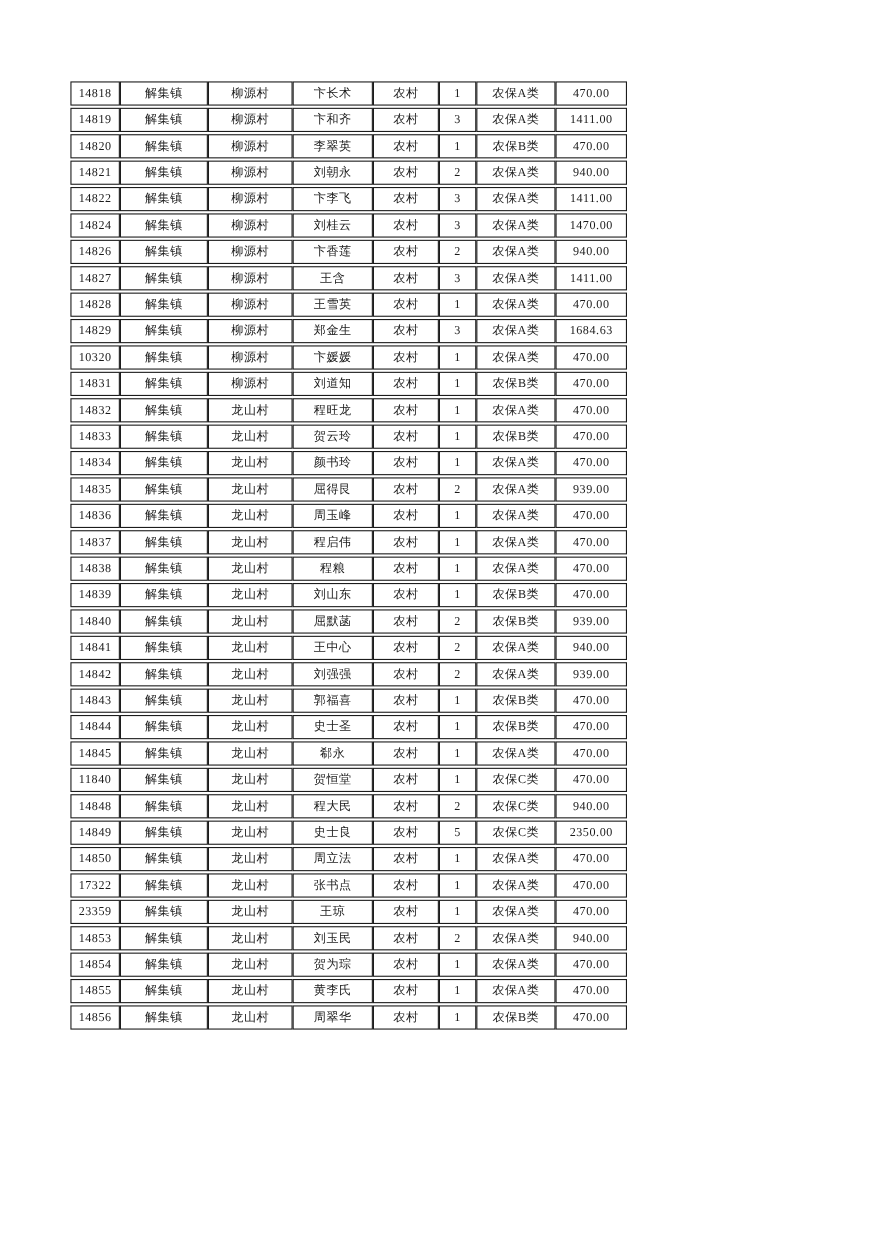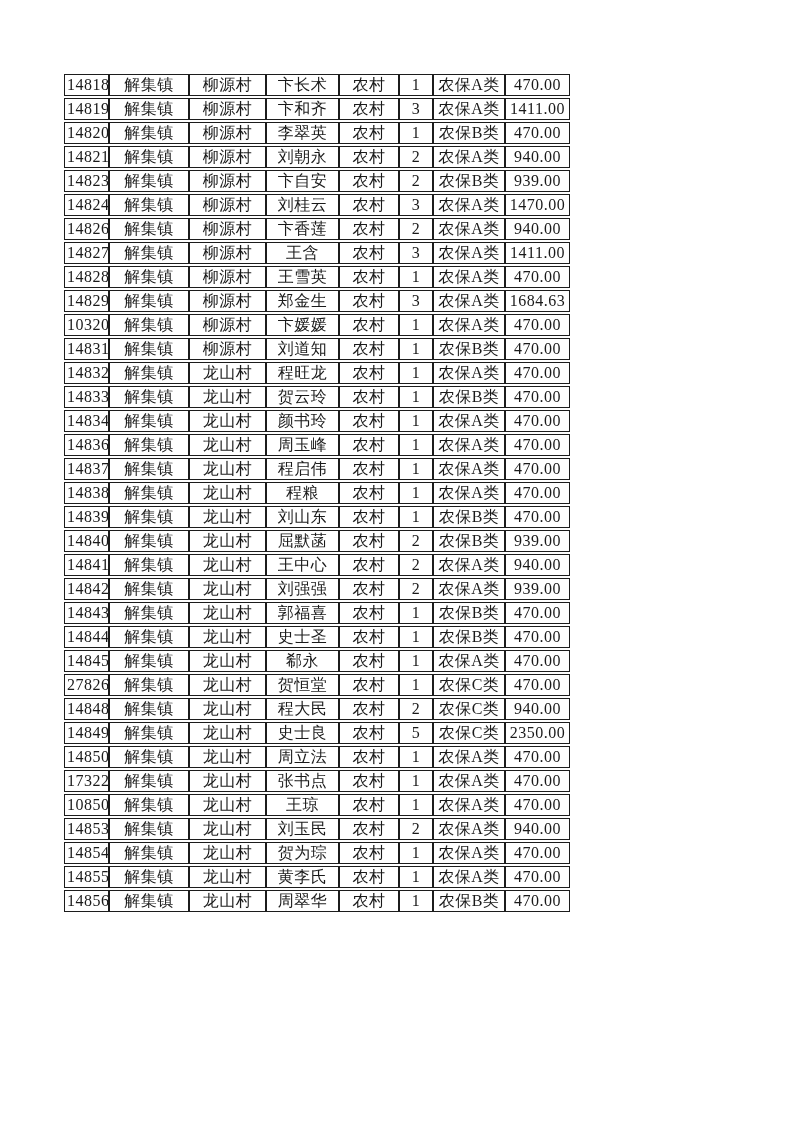--- a/index.html
+++ b/index.html
@@ -17,21 +17,21 @@
     color: #1a1a1a;
   }
   table.records {
     position: absolute;
     left: 64px;
     top: 72px;
     width: 506px;
     table-layout: fixed;
     border-collapse: separate;
     border-spacing: 0 2px;
-    font-size: 16px;
+    font-size: 11px;
   }
   table.records td {
     border: 1px solid #1c1c1c;
     height: 20px;
     line-height: 20px;
     padding: 0 2px;
     text-align: center;
     vertical-align: middle;
     white-space: nowrap;
     overflow: hidden;
@@ -89,200 +89,210 @@
           <td class="c-id">14821</td>
           <td class="c-town">解集镇</td>
           <td class="c-village">柳源村</td>
           <td class="c-name">刘朝永</td>
           <td class="c-area_type">农村</td>
           <td class="c-count">2</td>
           <td class="c-category">农保A类</td>
           <td class="c-amount">940.00</td>
         </tr>
         <tr>
-          <td class="c-id">14823</td>
-          <td class="c-town">解集镇</td>
-          <td class="c-village">柳源村</td>
-          <td class="c-name">卞自安</td>
-          <td class="c-area_type">农村</td>
-          <td class="c-count">2</td>
-          <td class="c-category">农保B类</td>
+          <td class="c-id">14822</td>
+          <td class="c-town">解集镇</td>
+          <td class="c-village">柳源村</td>
+          <td class="c-name">卞李飞</td>
+          <td class="c-area_type">农村</td>
+          <td class="c-count">3</td>
+          <td class="c-category">农保A类</td>
+          <td class="c-amount">1411.00</td>
+        </tr>
+        <tr>
+          <td class="c-id">14824</td>
+          <td class="c-town">解集镇</td>
+          <td class="c-village">柳源村</td>
+          <td class="c-name">刘桂云</td>
+          <td class="c-area_type">农村</td>
+          <td class="c-count">3</td>
+          <td class="c-category">农保A类</td>
+          <td class="c-amount">1470.00</td>
+        </tr>
+        <tr>
+          <td class="c-id">14826</td>
+          <td class="c-town">解集镇</td>
+          <td class="c-village">柳源村</td>
+          <td class="c-name">卞香莲</td>
+          <td class="c-area_type">农村</td>
+          <td class="c-count">2</td>
+          <td class="c-category">农保A类</td>
+          <td class="c-amount">940.00</td>
+        </tr>
+        <tr>
+          <td class="c-id">14827</td>
+          <td class="c-town">解集镇</td>
+          <td class="c-village">柳源村</td>
+          <td class="c-name">王含</td>
+          <td class="c-area_type">农村</td>
+          <td class="c-count">3</td>
+          <td class="c-category">农保A类</td>
+          <td class="c-amount">1411.00</td>
+        </tr>
+        <tr>
+          <td class="c-id">14828</td>
+          <td class="c-town">解集镇</td>
+          <td class="c-village">柳源村</td>
+          <td class="c-name">王雪英</td>
+          <td class="c-area_type">农村</td>
+          <td class="c-count">1</td>
+          <td class="c-category">农保A类</td>
+          <td class="c-amount">470.00</td>
+        </tr>
+        <tr>
+          <td class="c-id">14829</td>
+          <td class="c-town">解集镇</td>
+          <td class="c-village">柳源村</td>
+          <td class="c-name">郑金生</td>
+          <td class="c-area_type">农村</td>
+          <td class="c-count">3</td>
+          <td class="c-category">农保A类</td>
+          <td class="c-amount">1684.63</td>
+        </tr>
+        <tr>
+          <td class="c-id">10320</td>
+          <td class="c-town">解集镇</td>
+          <td class="c-village">柳源村</td>
+          <td class="c-name">卞媛媛</td>
+          <td class="c-area_type">农村</td>
+          <td class="c-count">1</td>
+          <td class="c-category">农保A类</td>
+          <td class="c-amount">470.00</td>
+        </tr>
+        <tr>
+          <td class="c-id">14831</td>
+          <td class="c-town">解集镇</td>
+          <td class="c-village">柳源村</td>
+          <td class="c-name">刘道知</td>
+          <td class="c-area_type">农村</td>
+          <td class="c-count">1</td>
+          <td class="c-category">农保B类</td>
+          <td class="c-amount">470.00</td>
+        </tr>
+        <tr>
+          <td class="c-id">14832</td>
+          <td class="c-town">解集镇</td>
+          <td class="c-village">龙山村</td>
+          <td class="c-name">程旺龙</td>
+          <td class="c-area_type">农村</td>
+          <td class="c-count">1</td>
+          <td class="c-category">农保A类</td>
+          <td class="c-amount">470.00</td>
+        </tr>
+        <tr>
+          <td class="c-id">14833</td>
+          <td class="c-town">解集镇</td>
+          <td class="c-village">龙山村</td>
+          <td class="c-name">贺云玲</td>
+          <td class="c-area_type">农村</td>
+          <td class="c-count">1</td>
+          <td class="c-category">农保B类</td>
+          <td class="c-amount">470.00</td>
+        </tr>
+        <tr>
+          <td class="c-id">14834</td>
+          <td class="c-town">解集镇</td>
+          <td class="c-village">龙山村</td>
+          <td class="c-name">颜书玲</td>
+          <td class="c-area_type">农村</td>
+          <td class="c-count">1</td>
+          <td class="c-category">农保A类</td>
+          <td class="c-amount">470.00</td>
+        </tr>
+        <tr>
+          <td class="c-id">14835</td>
+          <td class="c-town">解集镇</td>
+          <td class="c-village">龙山村</td>
+          <td class="c-name">屈得艮</td>
+          <td class="c-area_type">农村</td>
+          <td class="c-count">2</td>
+          <td class="c-category">农保A类</td>
           <td class="c-amount">939.00</td>
         </tr>
         <tr>
-          <td class="c-id">14824</td>
-          <td class="c-town">解集镇</td>
-          <td class="c-village">柳源村</td>
-          <td class="c-name">刘桂云</td>
-          <td class="c-area_type">农村</td>
-          <td class="c-count">3</td>
-          <td class="c-category">农保A类</td>
-          <td class="c-amount">1470.00</td>
-        </tr>
-        <tr>
-          <td class="c-id">14826</td>
-          <td class="c-town">解集镇</td>
-          <td class="c-village">柳源村</td>
-          <td class="c-name">卞香莲</td>
+          <td class="c-id">14836</td>
+          <td class="c-town">解集镇</td>
+          <td class="c-village">龙山村</td>
+          <td class="c-name">周玉峰</td>
+          <td class="c-area_type">农村</td>
+          <td class="c-count">1</td>
+          <td class="c-category">农保A类</td>
+          <td class="c-amount">470.00</td>
+        </tr>
+        <tr>
+          <td class="c-id">14837</td>
+          <td class="c-town">解集镇</td>
+          <td class="c-village">龙山村</td>
+          <td class="c-name">程启伟</td>
+          <td class="c-area_type">农村</td>
+          <td class="c-count">1</td>
+          <td class="c-category">农保A类</td>
+          <td class="c-amount">470.00</td>
+        </tr>
+        <tr>
+          <td class="c-id">14838</td>
+          <td class="c-town">解集镇</td>
+          <td class="c-village">龙山村</td>
+          <td class="c-name">程粮</td>
+          <td class="c-area_type">农村</td>
+          <td class="c-count">1</td>
+          <td class="c-category">农保A类</td>
+          <td class="c-amount">470.00</td>
+        </tr>
+        <tr>
+          <td class="c-id">14839</td>
+          <td class="c-town">解集镇</td>
+          <td class="c-village">龙山村</td>
+          <td class="c-name">刘山东</td>
+          <td class="c-area_type">农村</td>
+          <td class="c-count">1</td>
+          <td class="c-category">农保B类</td>
+          <td class="c-amount">470.00</td>
+        </tr>
+        <tr>
+          <td class="c-id">14840</td>
+          <td class="c-town">解集镇</td>
+          <td class="c-village">龙山村</td>
+          <td class="c-name">屈默菡</td>
+          <td class="c-area_type">农村</td>
+          <td class="c-count">2</td>
+          <td class="c-category">农保B类</td>
+          <td class="c-amount">939.00</td>
+        </tr>
+        <tr>
+          <td class="c-id">14841</td>
+          <td class="c-town">解集镇</td>
+          <td class="c-village">龙山村</td>
+          <td class="c-name">王中心</td>
           <td class="c-area_type">农村</td>
           <td class="c-count">2</td>
           <td class="c-category">农保A类</td>
           <td class="c-amount">940.00</td>
         </tr>
         <tr>
-          <td class="c-id">14827</td>
-          <td class="c-town">解集镇</td>
-          <td class="c-village">柳源村</td>
-          <td class="c-name">王含</td>
-          <td class="c-area_type">农村</td>
-          <td class="c-count">3</td>
-          <td class="c-category">农保A类</td>
-          <td class="c-amount">1411.00</td>
-        </tr>
-        <tr>
-          <td class="c-id">14828</td>
-          <td class="c-town">解集镇</td>
-          <td class="c-village">柳源村</td>
-          <td class="c-name">王雪英</td>
-          <td class="c-area_type">农村</td>
-          <td class="c-count">1</td>
-          <td class="c-category">农保A类</td>
-          <td class="c-amount">470.00</td>
-        </tr>
-        <tr>
-          <td class="c-id">14829</td>
-          <td class="c-town">解集镇</td>
-          <td class="c-village">柳源村</td>
-          <td class="c-name">郑金生</td>
-          <td class="c-area_type">农村</td>
-          <td class="c-count">3</td>
-          <td class="c-category">农保A类</td>
-          <td class="c-amount">1684.63</td>
-        </tr>
-        <tr>
-          <td class="c-id">10320</td>
-          <td class="c-town">解集镇</td>
-          <td class="c-village">柳源村</td>
-          <td class="c-name">卞媛媛</td>
-          <td class="c-area_type">农村</td>
-          <td class="c-count">1</td>
-          <td class="c-category">农保A类</td>
-          <td class="c-amount">470.00</td>
-        </tr>
-        <tr>
-          <td class="c-id">14831</td>
-          <td class="c-town">解集镇</td>
-          <td class="c-village">柳源村</td>
-          <td class="c-name">刘道知</td>
-          <td class="c-area_type">农村</td>
-          <td class="c-count">1</td>
-          <td class="c-category">农保B类</td>
-          <td class="c-amount">470.00</td>
-        </tr>
-        <tr>
-          <td class="c-id">14832</td>
-          <td class="c-town">解集镇</td>
-          <td class="c-village">龙山村</td>
-          <td class="c-name">程旺龙</td>
-          <td class="c-area_type">农村</td>
-          <td class="c-count">1</td>
-          <td class="c-category">农保A类</td>
-          <td class="c-amount">470.00</td>
-        </tr>
-        <tr>
-          <td class="c-id">14833</td>
-          <td class="c-town">解集镇</td>
-          <td class="c-village">龙山村</td>
-          <td class="c-name">贺云玲</td>
-          <td class="c-area_type">农村</td>
-          <td class="c-count">1</td>
-          <td class="c-category">农保B类</td>
-          <td class="c-amount">470.00</td>
-        </tr>
-        <tr>
-          <td class="c-id">14834</td>
-          <td class="c-town">解集镇</td>
-          <td class="c-village">龙山村</td>
-          <td class="c-name">颜书玲</td>
-          <td class="c-area_type">农村</td>
-          <td class="c-count">1</td>
-          <td class="c-category">农保A类</td>
-          <td class="c-amount">470.00</td>
-        </tr>
-        <tr>
-          <td class="c-id">14836</td>
-          <td class="c-town">解集镇</td>
-          <td class="c-village">龙山村</td>
-          <td class="c-name">周玉峰</td>
-          <td class="c-area_type">农村</td>
-          <td class="c-count">1</td>
-          <td class="c-category">农保A类</td>
-          <td class="c-amount">470.00</td>
-        </tr>
-        <tr>
-          <td class="c-id">14837</td>
-          <td class="c-town">解集镇</td>
-          <td class="c-village">龙山村</td>
-          <td class="c-name">程启伟</td>
-          <td class="c-area_type">农村</td>
-          <td class="c-count">1</td>
-          <td class="c-category">农保A类</td>
-          <td class="c-amount">470.00</td>
-        </tr>
-        <tr>
-          <td class="c-id">14838</td>
-          <td class="c-town">解集镇</td>
-          <td class="c-village">龙山村</td>
-          <td class="c-name">程粮</td>
-          <td class="c-area_type">农村</td>
-          <td class="c-count">1</td>
-          <td class="c-category">农保A类</td>
-          <td class="c-amount">470.00</td>
-        </tr>
-        <tr>
-          <td class="c-id">14839</td>
-          <td class="c-town">解集镇</td>
-          <td class="c-village">龙山村</td>
-          <td class="c-name">刘山东</td>
-          <td class="c-area_type">农村</td>
-          <td class="c-count">1</td>
-          <td class="c-category">农保B类</td>
-          <td class="c-amount">470.00</td>
-        </tr>
-        <tr>
-          <td class="c-id">14840</td>
-          <td class="c-town">解集镇</td>
-          <td class="c-village">龙山村</td>
-          <td class="c-name">屈默菡</td>
-          <td class="c-area_type">农村</td>
-          <td class="c-count">2</td>
-          <td class="c-category">农保B类</td>
+          <td class="c-id">14842</td>
+          <td class="c-town">解集镇</td>
+          <td class="c-village">龙山村</td>
+          <td class="c-name">刘强强</td>
+          <td class="c-area_type">农村</td>
+          <td class="c-count">2</td>
+          <td class="c-category">农保A类</td>
           <td class="c-amount">939.00</td>
         </tr>
         <tr>
-          <td class="c-id">14841</td>
-          <td class="c-town">解集镇</td>
-          <td class="c-village">龙山村</td>
-          <td class="c-name">王中心</td>
-          <td class="c-area_type">农村</td>
-          <td class="c-count">2</td>
-          <td class="c-category">农保A类</td>
-          <td class="c-amount">940.00</td>
-        </tr>
-        <tr>
-          <td class="c-id">14842</td>
-          <td class="c-town">解集镇</td>
-          <td class="c-village">龙山村</td>
-          <td class="c-name">刘强强</td>
-          <td class="c-area_type">农村</td>
-          <td class="c-count">2</td>
-          <td class="c-category">农保A类</td>
-          <td class="c-amount">939.00</td>
-        </tr>
-        <tr>
           <td class="c-id">14843</td>
           <td class="c-town">解集镇</td>
           <td class="c-village">龙山村</td>
           <td class="c-name">郭福喜</td>
           <td class="c-area_type">农村</td>
           <td class="c-count">1</td>
           <td class="c-category">农保B类</td>
           <td class="c-amount">470.00</td>
         </tr>
         <tr>
@@ -299,21 +309,21 @@
           <td class="c-id">14845</td>
           <td class="c-town">解集镇</td>
           <td class="c-village">龙山村</td>
           <td class="c-name">郗永</td>
           <td class="c-area_type">农村</td>
           <td class="c-count">1</td>
           <td class="c-category">农保A类</td>
           <td class="c-amount">470.00</td>
         </tr>
         <tr>
-          <td class="c-id">27826</td>
+          <td class="c-id">11840</td>
           <td class="c-town">解集镇</td>
           <td class="c-village">龙山村</td>
           <td class="c-name">贺恒堂</td>
           <td class="c-area_type">农村</td>
           <td class="c-count">1</td>
           <td class="c-category">农保C类</td>
           <td class="c-amount">470.00</td>
         </tr>
         <tr>
           <td class="c-id">14848</td>
@@ -349,21 +359,21 @@
           <td class="c-id">17322</td>
           <td class="c-town">解集镇</td>
           <td class="c-village">龙山村</td>
           <td class="c-name">张书点</td>
           <td class="c-area_type">农村</td>
           <td class="c-count">1</td>
           <td class="c-category">农保A类</td>
           <td class="c-amount">470.00</td>
         </tr>
         <tr>
-          <td class="c-id">10850</td>
+          <td class="c-id">23359</td>
           <td class="c-town">解集镇</td>
           <td class="c-village">龙山村</td>
           <td class="c-name">王琼</td>
           <td class="c-area_type">农村</td>
           <td class="c-count">1</td>
           <td class="c-category">农保A类</td>
           <td class="c-amount">470.00</td>
         </tr>
         <tr>
           <td class="c-id">14853</td>

